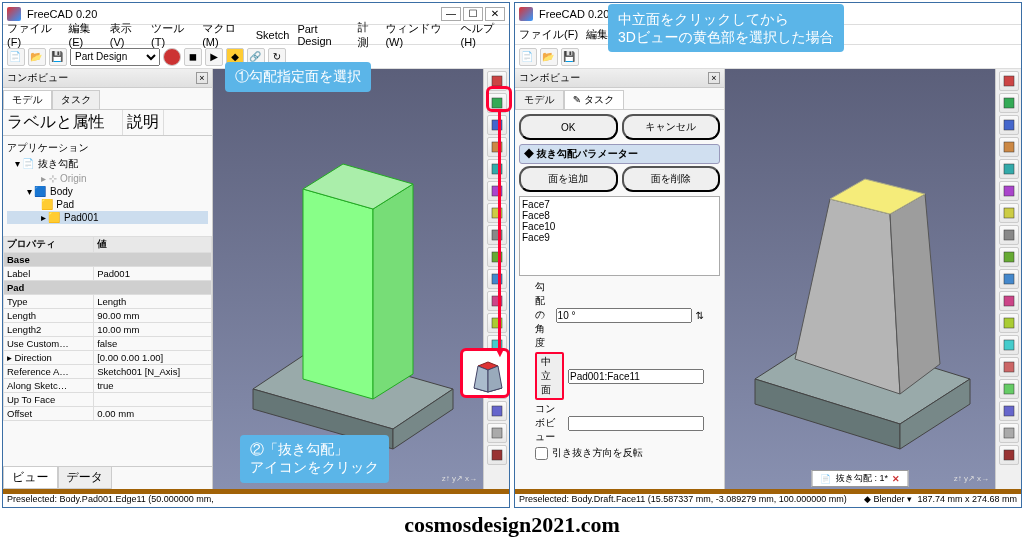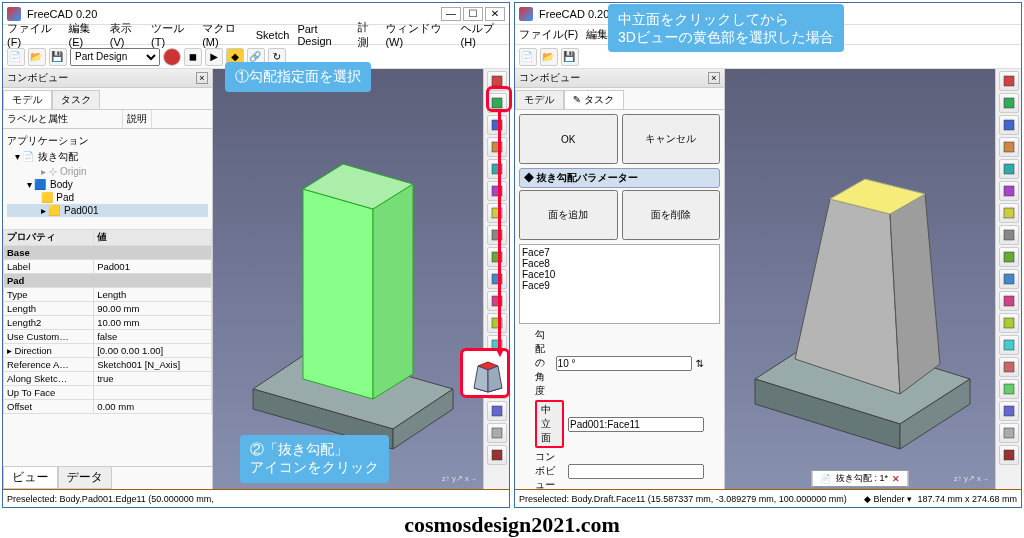--- a/index.html
+++ b/index.html
@@ -15,45 +15,45 @@
 .tbtn { width: 18px; height: 18px; border: 1px solid #ccc; border-radius: 2px; background: #f5f5f5; display: flex; align-items: center; justify-content: center; font-size: 10px; }
 .tbtn.rec { background: #c33; border-radius: 50%; }
 .wb-select { font-size: 10px; height: 18px; width: 90px; }
 .body-area { display: flex; flex: 1; overflow: hidden; }
 .combo-panel { width: 210px; border-right: 1px solid #ccc; display: flex; flex-direction: column; background: #f9f9f9; }
 .panel-title { background: linear-gradient(#f0f0f0,#e0e0e0); padding: 2px 4px; font-size: 10px; border-bottom: 1px solid #ccc; display:flex; justify-content:space-between; align-items:center;}
 .panel-title .x { width:12px; height:12px; border:1px solid #999; text-align:center; line-height:10px; font-size:9px;}
 .tabs { display: flex; border-bottom: 1px solid #ccc; }
 .tab { padding: 2px 8px; border: 1px solid #ccc; border-bottom: none; font-size: 10px; background: #fff; margin-top: 2px; }
 .tab.inactive { background: #eee; }
-.tree-header { display: flex; border-bottom: 1px solid #ccc; font-size: 10px; }
+.tree-header { display: flex; border-bottom: 1px solid #ccc; font-size: 16px; }
 .tree-header div { padding: 2px 4px; border-right: 1px solid #ddd; }
 .tree { padding: 4px; font-size: 10px; flex: 0 0 auto; height: 100px; overflow: auto; }
 .tree-item { padding: 1px 0; }
 .prop-grid { flex: 1; overflow: auto; font-size: 10px; }
 .prop-grid table { width: 100%; border-collapse: collapse; }
 .prop-grid th, .prop-grid td { border: 1px solid #ddd; padding: 1px 3px; text-align: left; font-size: 9.5px; }
 .prop-grid th { background: #e8e8e8; }
 .section-row td { background: #cfcfcf; font-weight: bold; }
 .bottom-tabs { display: flex; font-size: 12px; border-top: 1px solid #ccc; }
 .bottom-tabs div { padding: 2px 8px; border: 1px solid #ccc; border-top: none; background: #fff; }
 .viewport { flex: 1; background: linear-gradient(#5b5f7a,#8890b0); position: relative; overflow: hidden; }
 .right-tools { width: 26px; background: #f0f0f0; border-left: 1px solid #ccc; display: flex; flex-direction: column; gap: 2px; padding: 2px; align-items: center; }
 .rtbtn { width: 20px; height: 20px; border: 1px solid #ccc; border-radius: 2px; background: linear-gradient(#fafafa,#e8e8e8); font-size: 10px; display: flex; align-items: center; justify-content: center; }
-.statusbar { height: 18px; border-top: 1px solid #a16207; display: flex; align-items: center; padding: 0 4px; font-size: 9px; gap: 8px; }
+.statusbar { height: 18px; border-top: 5px solid #a16207; display: flex; padding: 0 4px; font-size: 9px; gap: 8px; }
 .status-right { margin-left: auto; display: flex; gap: 6px; }
 .callout { position: absolute; background: #5bb5e8; color: #fff; padding: 6px 10px; border-radius: 4px; font-size: 14px; font-weight: normal; z-index: 100; }
 .highlight-box { position: absolute; border: 3px solid #f03; border-radius: 6px; z-index: 99; }
 .arrow-line { position: absolute; background: #f03; z-index: 98; }
 .draft-highlight { position:absolute; border: 3px solid #f03; border-radius: 6px; }
 .footer-url { text-align: center; font-size: 22px; font-weight: bold; padding: 2px; font-family: Georgia, serif; }
 
 .task-panel { padding: 4px; font-size: 10px; }
 .task-btns { display: flex; gap: 4px; margin-bottom: 4px; }
-.task-btns button { flex: 1; font-size: 10px; padding: 16px; }
+.task-btns button { flex: 1; font-size: 10px; padding: 4px; border-radius: 11px; }
 .task-section { background: #d0dff0; border: 1px solid #99b; padding: 2px 4px; margin-bottom: 2px; border-radius: 3px; font-weight: bold; }
 .face-list { border: 1px solid #aaa; background: #fff; height: 80px; padding: 2px; margin-bottom: 4px; }
 .param-row { display: flex; align-items: center; margin: 2px 16px; gap: 4px; }
 .param-row label { width: 55px; }
 .param-row input[type=text] { flex: 1; font-size: 10px; }
 .neutral-btn { border: 2px solid #f03; padding: 1px 4px; background: #eee; border-radius: 2px; }
 .doc-tab { position: absolute; bottom: 2px; left: 50%; transform: translateX(-50%); background: #fff; border: 1px solid #999; padding: 1px 8px; font-size: 9px; display: flex; align-items: center; gap: 4px; }
 .doc-tab .close { color: #c33; font-weight: bold; }
 .axis-widget { position:absolute; right:6px; bottom:6px; font-size:8px; color:#ddd; }
 </style>

